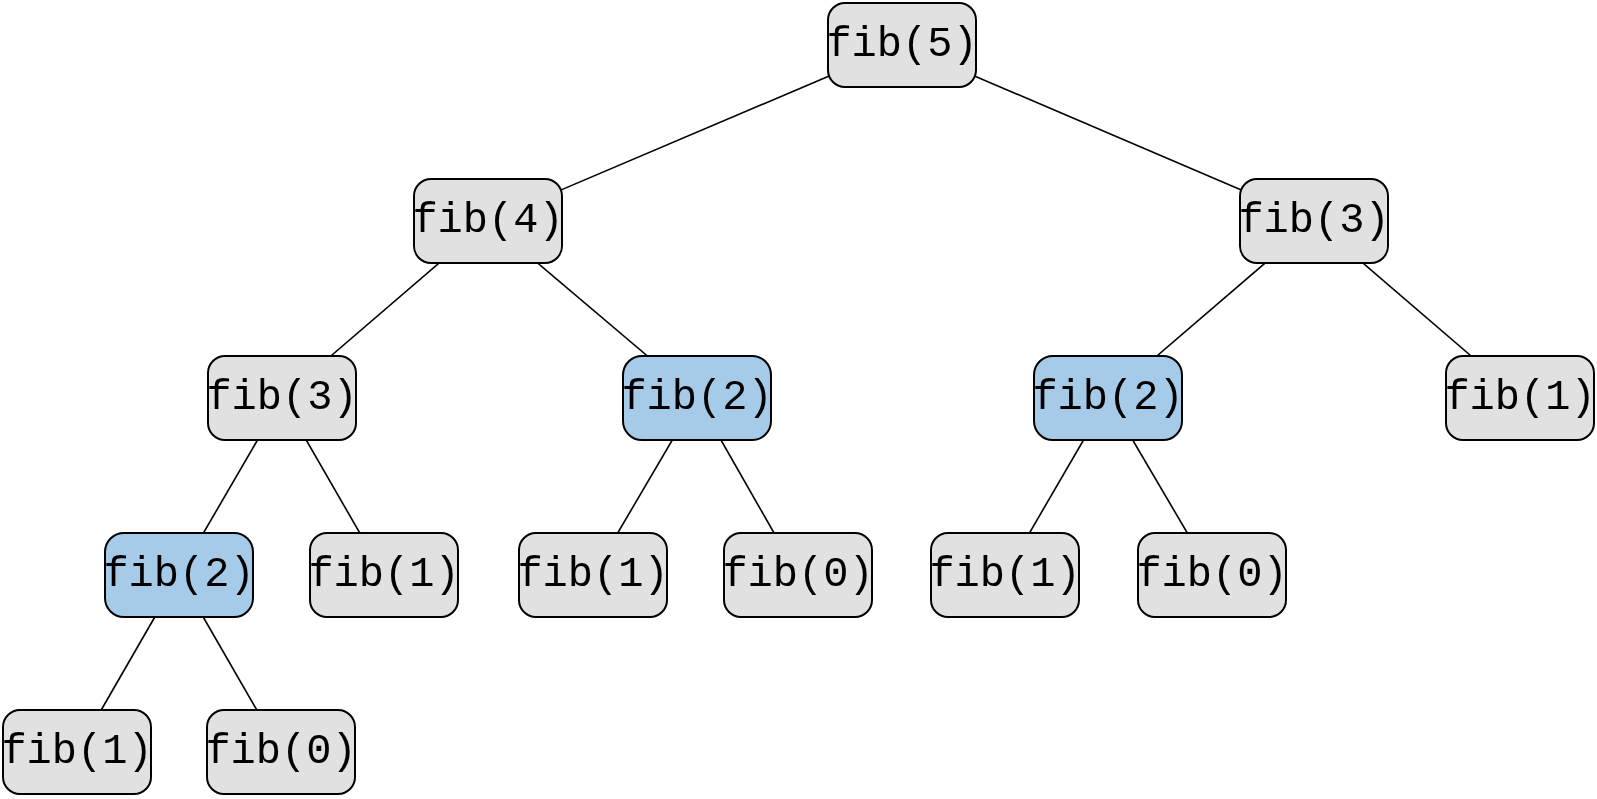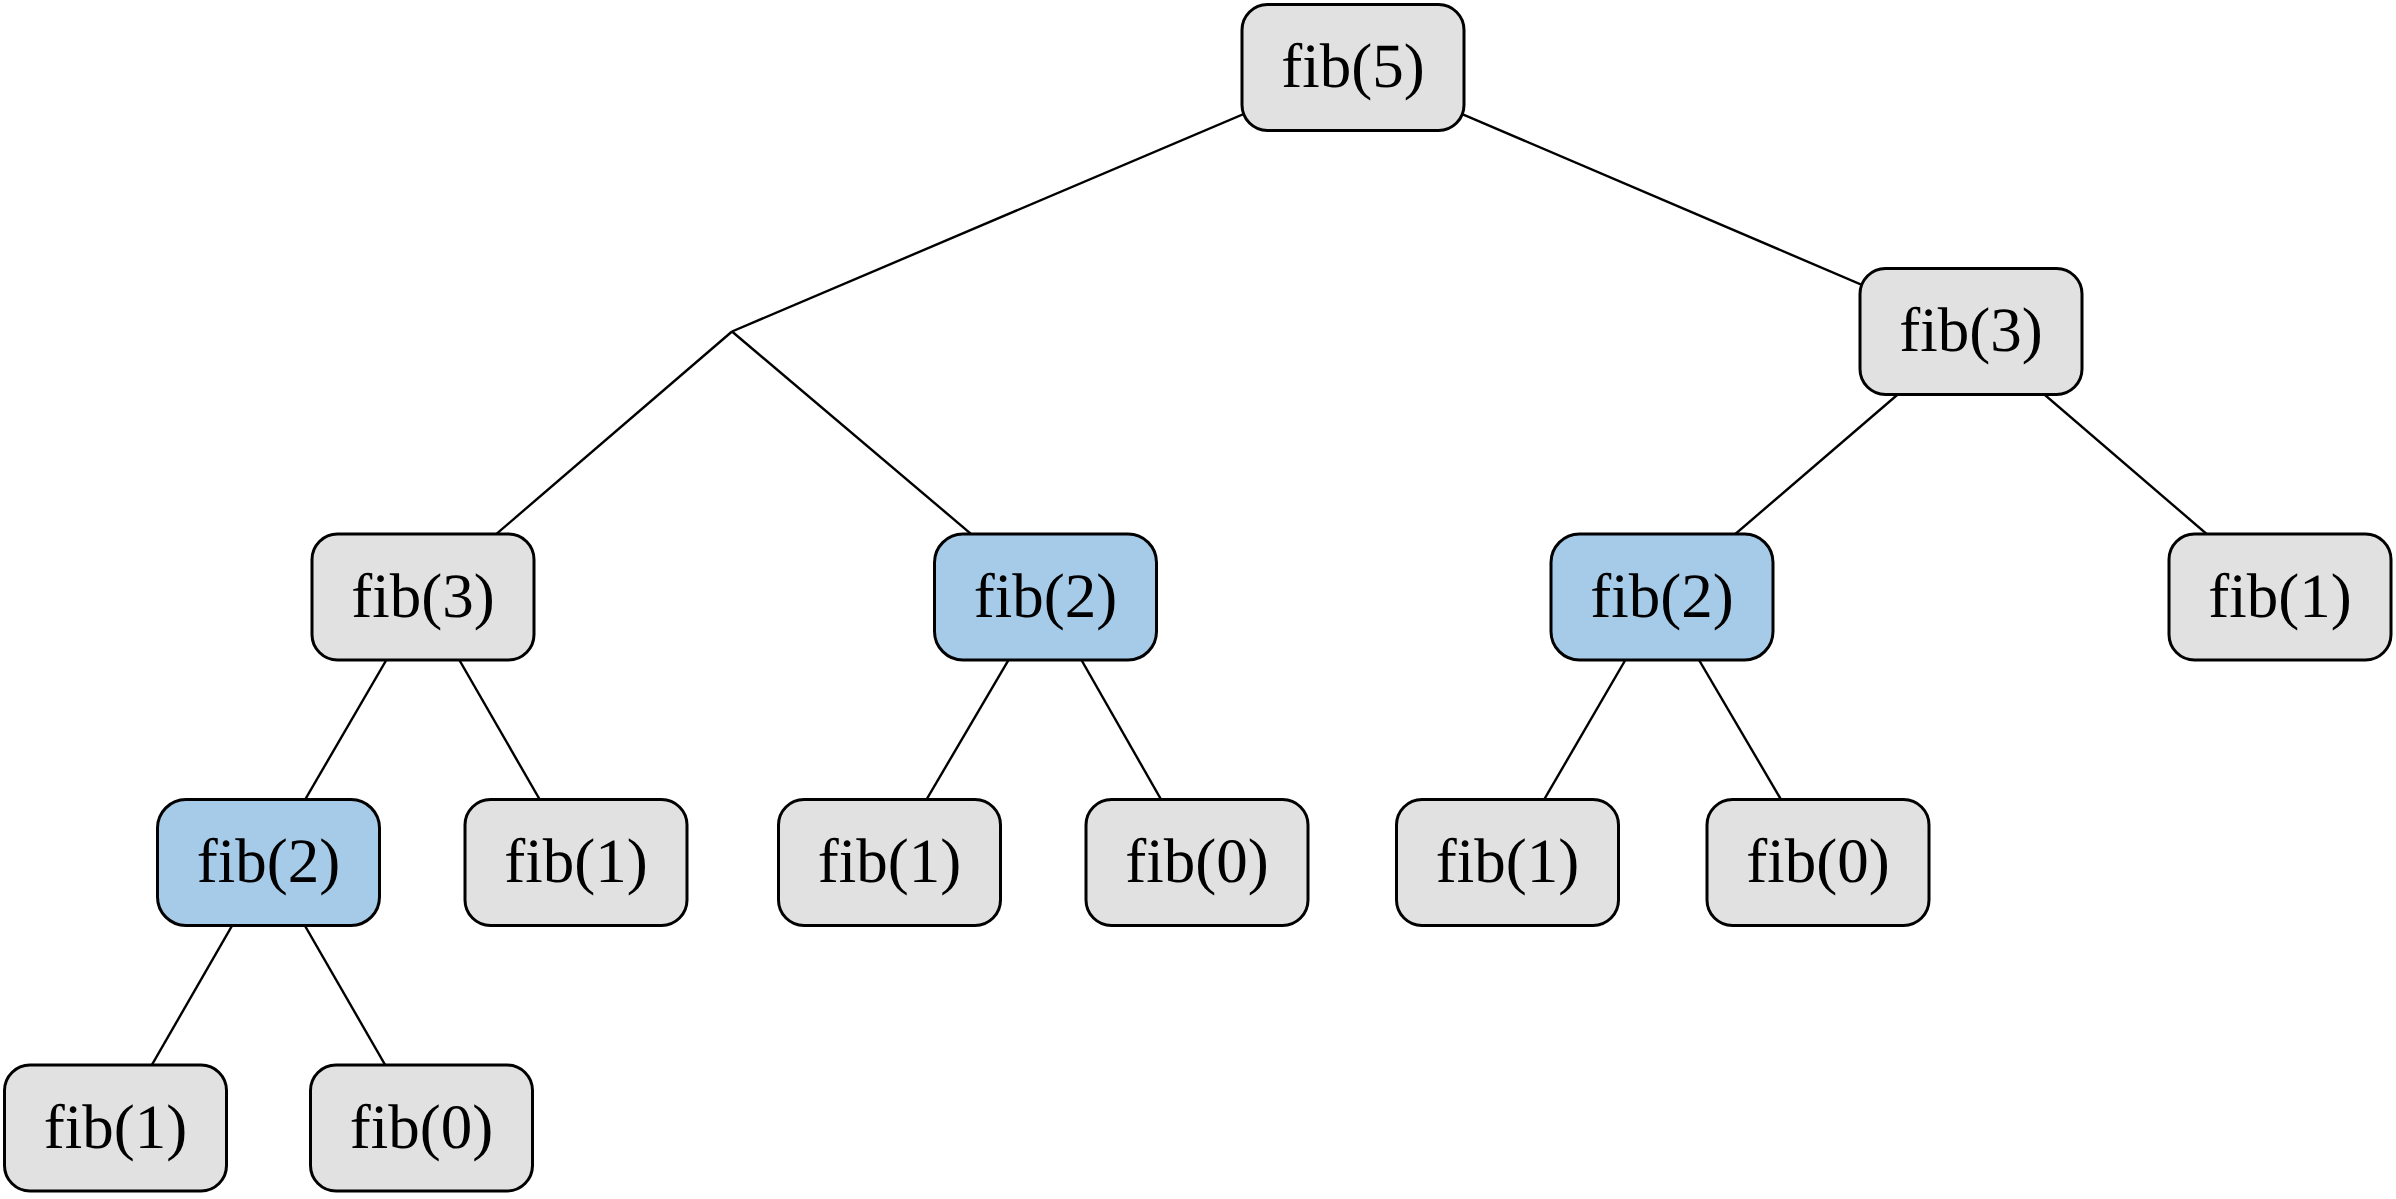--- a/index.html
+++ b/index.html
@@ -1,21 +1,21 @@
 <!DOCTYPE html>
 <html><head>
 <meta charset="utf-8">
 <style>
   html, body { margin: 0; padding: 0; background: #ffffff; }
   .canvas {
     position: relative;
     width: 1597px;
     height: 799px;
     background: var(--bg, #ffffff);
-    font-family: Liberation Serif, serif;
+    font-family: Liberation Mono, monospace;
     overflow: hidden;
   }
   svg.edges {
     position: absolute;
     left: 0; top: 0;
     width: 1597px; height: 799px;
   }
   svg.edges line {
     stroke: var(--edge, #000000);
     stroke-width: 1.6;
@@ -57,20 +57,21 @@
     <line x1="282" y1="398" x2="384" y2="575"></line>
     <line x1="697" y1="398" x2="593" y2="575"></line>
     <line x1="697" y1="398" x2="798" y2="575"></line>
     <line x1="1108" y1="398" x2="1005" y2="575"></line>
     <line x1="1108" y1="398" x2="1212" y2="575"></line>
     <line x1="179" y1="575" x2="77" y2="752"></line>
     <line x1="179" y1="575" x2="281" y2="752"></line>
   </svg>
 
   <div class="node" style="left:827px;  top:2px;">fib(5)</div>
+  <div class="node" style="left:413px;  top:178px;">fib(4)</div>
   <div class="node" style="left:1239px; top:178px;">fib(3)</div>
   <div class="node" style="left:207px;  top:355px;">fib(3)</div>
   <div class="node highlight" style="left:622px;  top:355px;">fib(2)</div>
   <div class="node highlight" style="left:1033px; top:355px;">fib(2)</div>
   <div class="node" style="left:1445px; top:355px;">fib(1)</div>
   <div class="node highlight" style="left:104px;  top:532px;">fib(2)</div>
   <div class="node" style="left:309px;  top:532px;">fib(1)</div>
   <div class="node" style="left:518px;  top:532px;">fib(1)</div>
   <div class="node" style="left:723px;  top:532px;">fib(0)</div>
   <div class="node" style="left:930px;  top:532px;">fib(1)</div>

